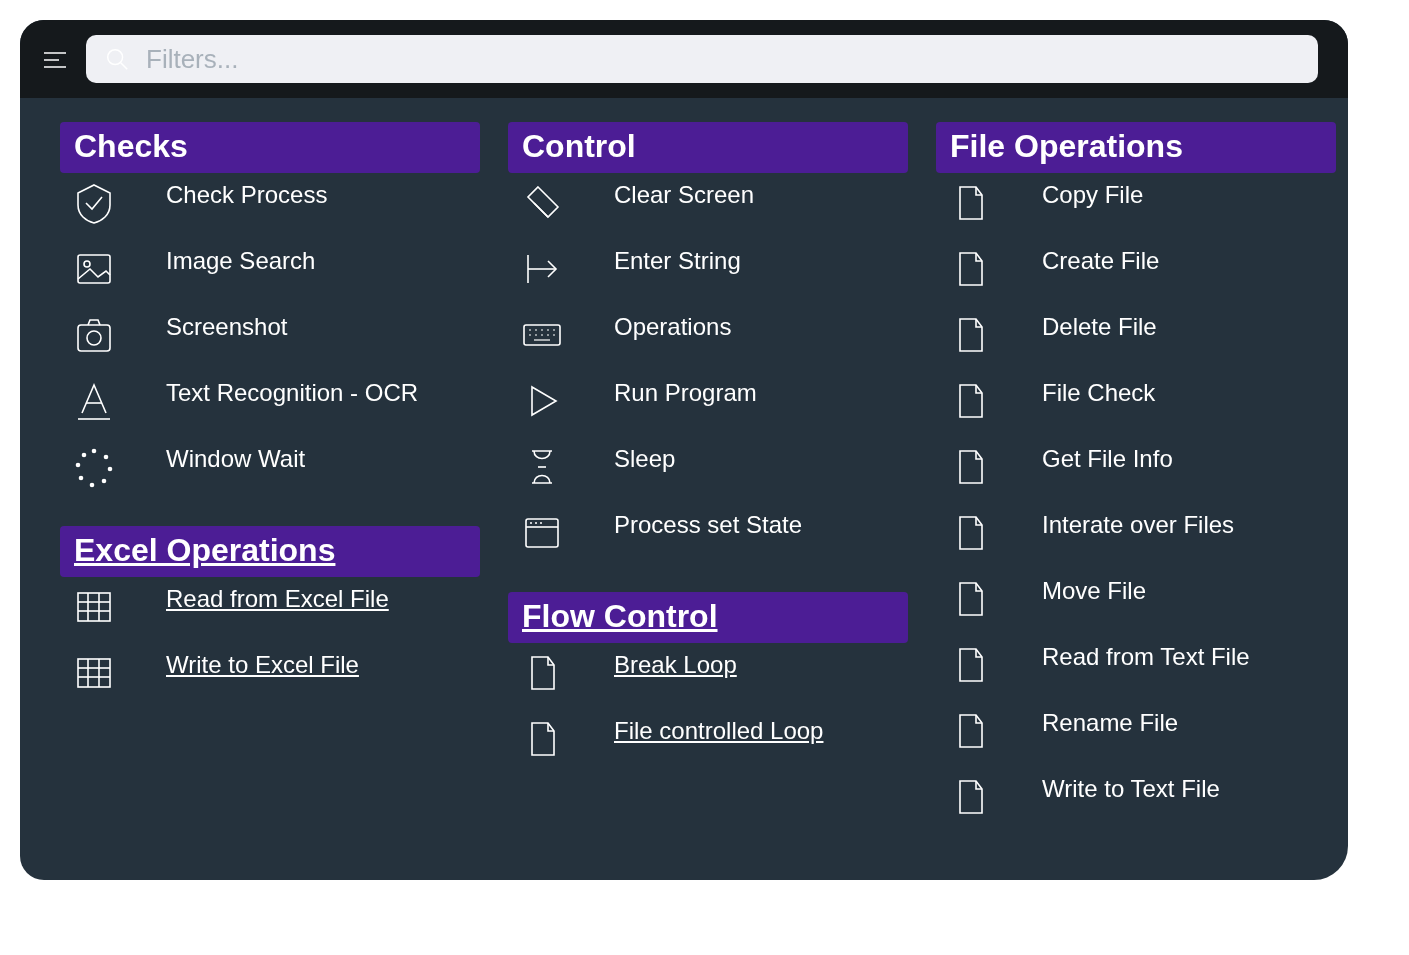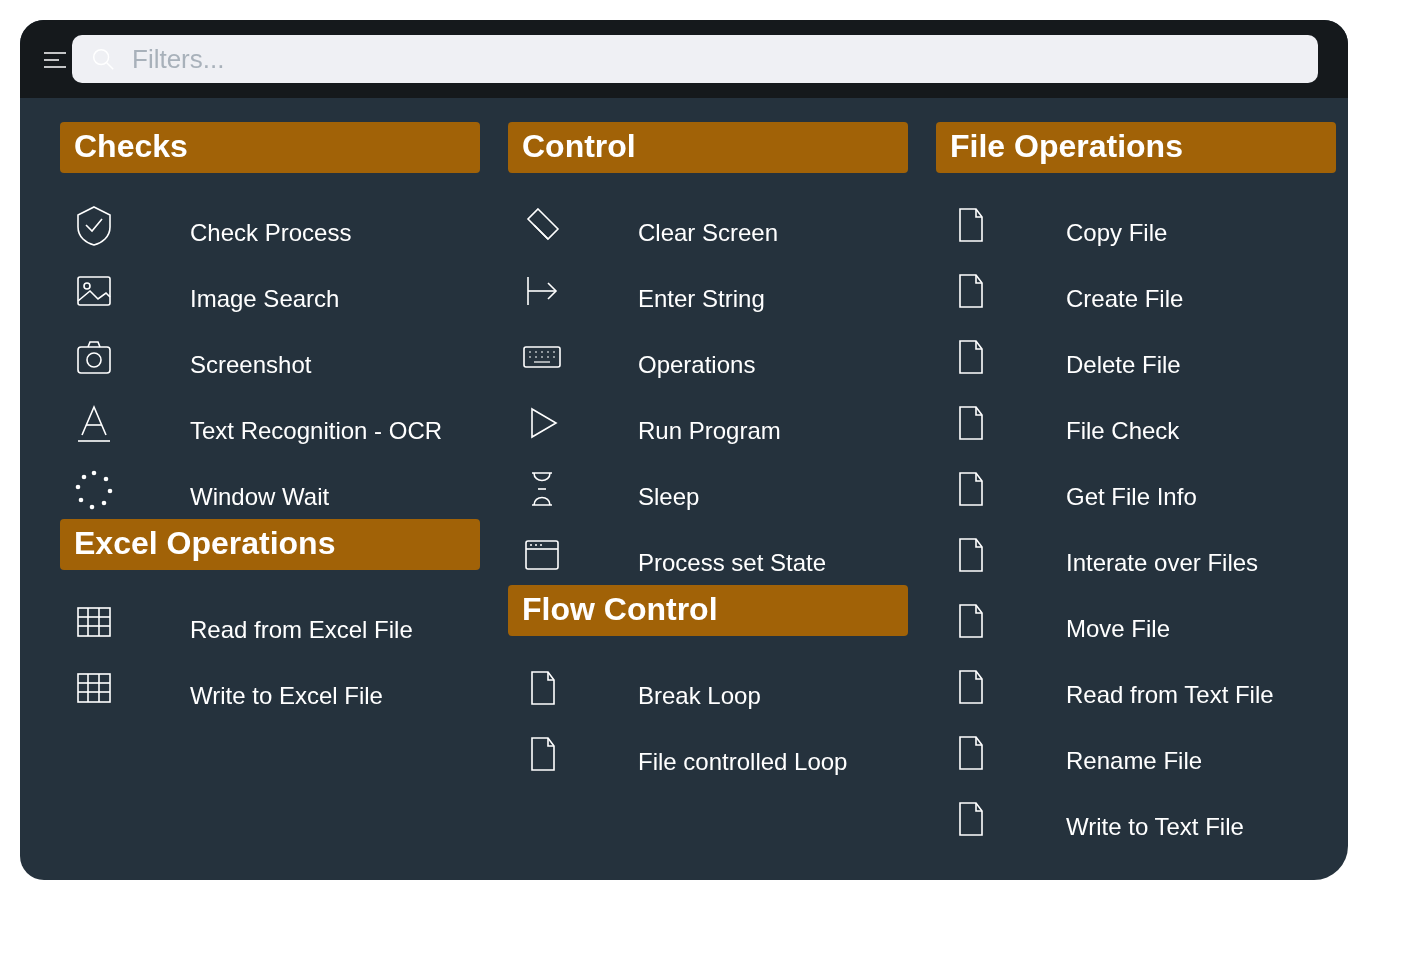--- a/index.html
+++ b/index.html
@@ -20,20 +20,21 @@
     color: #ffffff;
   }
 
   
   .topbar {
     height: 78px;
     background: #15191c;
     display: flex;
     align-items: center;
     padding: 0 30px 0 18px;
+    gap: 14px;
   }
   .menu-btn {
     width: 34px;
     height: 34px;
     display: flex;
     align-items: center;
     justify-content: center;
     cursor: pointer;
   }
   .search {
@@ -64,54 +65,54 @@
     padding: 24px 40px 40px 40px;
     display: grid;
     grid-template-columns: 420px 400px 400px;
     column-gap: 28px;
     align-items: start;
   }
   .column { display: flex; flex-direction: column; }
 
   
   .cat-head {
-    background: #a16207;
+    background: #4c1d95;
     padding: 6px 14px 8px 14px;
     border-radius: 4px;
     font-size: 32px;
     font-weight: 700;
     color: #ffffff;
     margin-bottom: 8px;
   }
 
   
   .items { display: flex; flex-direction: column; }
   .item {
     display: flex;
-    align-items: flex-end;
-    gap: 74px;
+    align-items: flex-start;
+    gap: 50px;
     height: 66px;
     padding-left: 12px;
     cursor: pointer;
   }
   .item .icon {
     width: 44px;
     height: 44px;
     display: flex;
     align-items: center;
     justify-content: center;
   }
   .item .label {
     font-size: 24px;
     font-weight: 400;
     color: #ffffff;
   }
 
   
-  .cat-block + .cat-block { margin-top: 8px; }
+  .cat-block + .cat-block { margin-top: 15px; text-decoration: underline; }
 
   svg { stroke: #ffffff; fill: none; stroke-width: 1.6; }
 </style>
 </head>
 <body>
 
 <svg width="0" height="0" style="position:absolute">
   <defs>
 
     <g id="menu-lines-icon">

